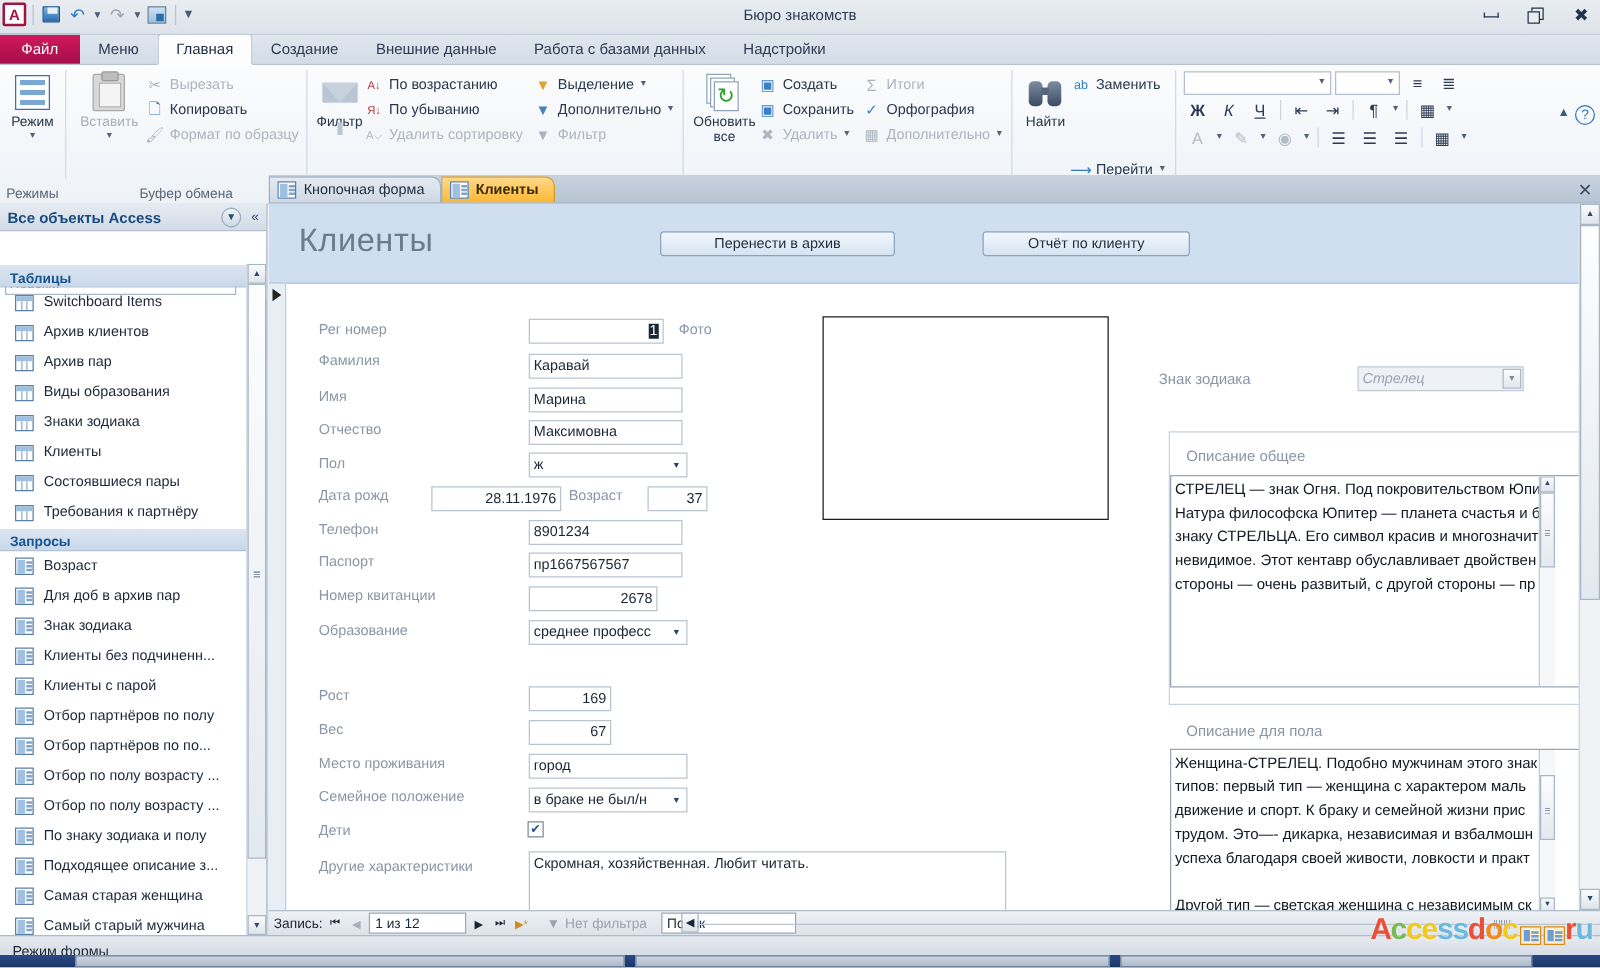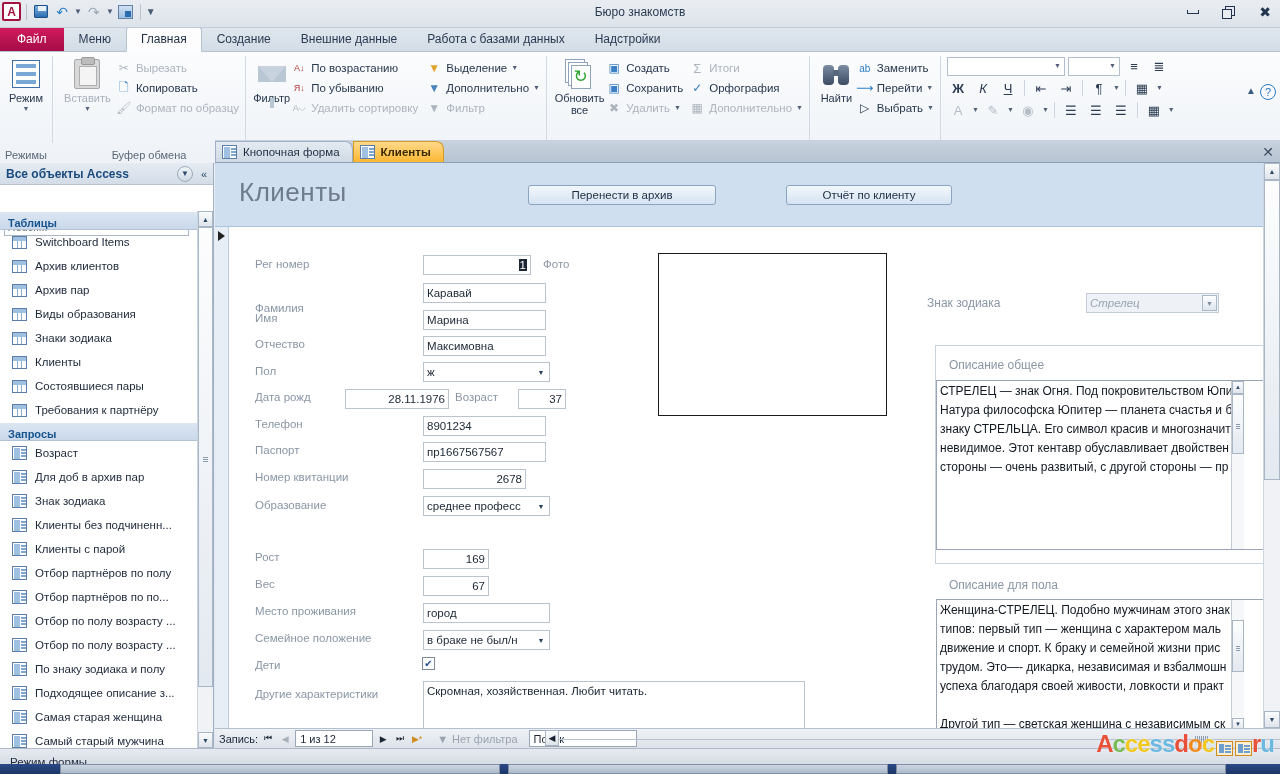--- a/index.html
+++ b/index.html
@@ -481,21 +481,21 @@
       <div class="rgroup-body">
         <div class="big-btn" style="width:42px;">
           <div class="bicon">
               <div class="binoc">
                 <i></i>
                 <i></i>
               </div>
             </div>
           <span>Найти</span>
         </div>
-        <div class="col" style="padding-top:2px;">
+        <div class="col" style="padding-top:2px;gap:48px;">
           <div class="small-row">
             <span class="sicon" style="color:#2f7dc4;font-size:10px;">ab</span>
             <span>Заменить</span>
           </div>
           <div class="small-row">
             <span class="sicon" style="color:#2f7dc4;">⟶</span>
             <span>Перейти</span>
             <span class="caret">▼</span>
           </div>
           <div class="small-row">
@@ -705,21 +705,21 @@
       <div class="rec-selector">
         <div class="rec-arrow"></div>
       </div>
 
       <div class="fld-label" style="left:40px;  top:95px;">Рег номер</div>
       <div class="fld-box right" style="left:208px; top:92px; width:108px;">
         <span class="sel-num">1</span>
       </div>
       <div class="fld-label" style="left:328px; top:95px;">Фото</div>
 
-      <div class="fld-label" style="left:40px;  top:139px;">Фамилия</div>
+      <div class="fld-label" style="left:40px;  top:120px;">Фамилия</div>
       <div class="fld-box" style="left:208px; top:120px; width:123px;">
         <span>Каравай</span>
       </div>
 
       <div class="fld-label" style="left:40px;  top:149px;">Имя</div>
       <div class="fld-box" style="left:208px; top:147px; width:123px;">
         <span>Марина</span>
       </div>
 
       <div class="fld-label" style="left:40px;  top:175px;">Отчество</div>

